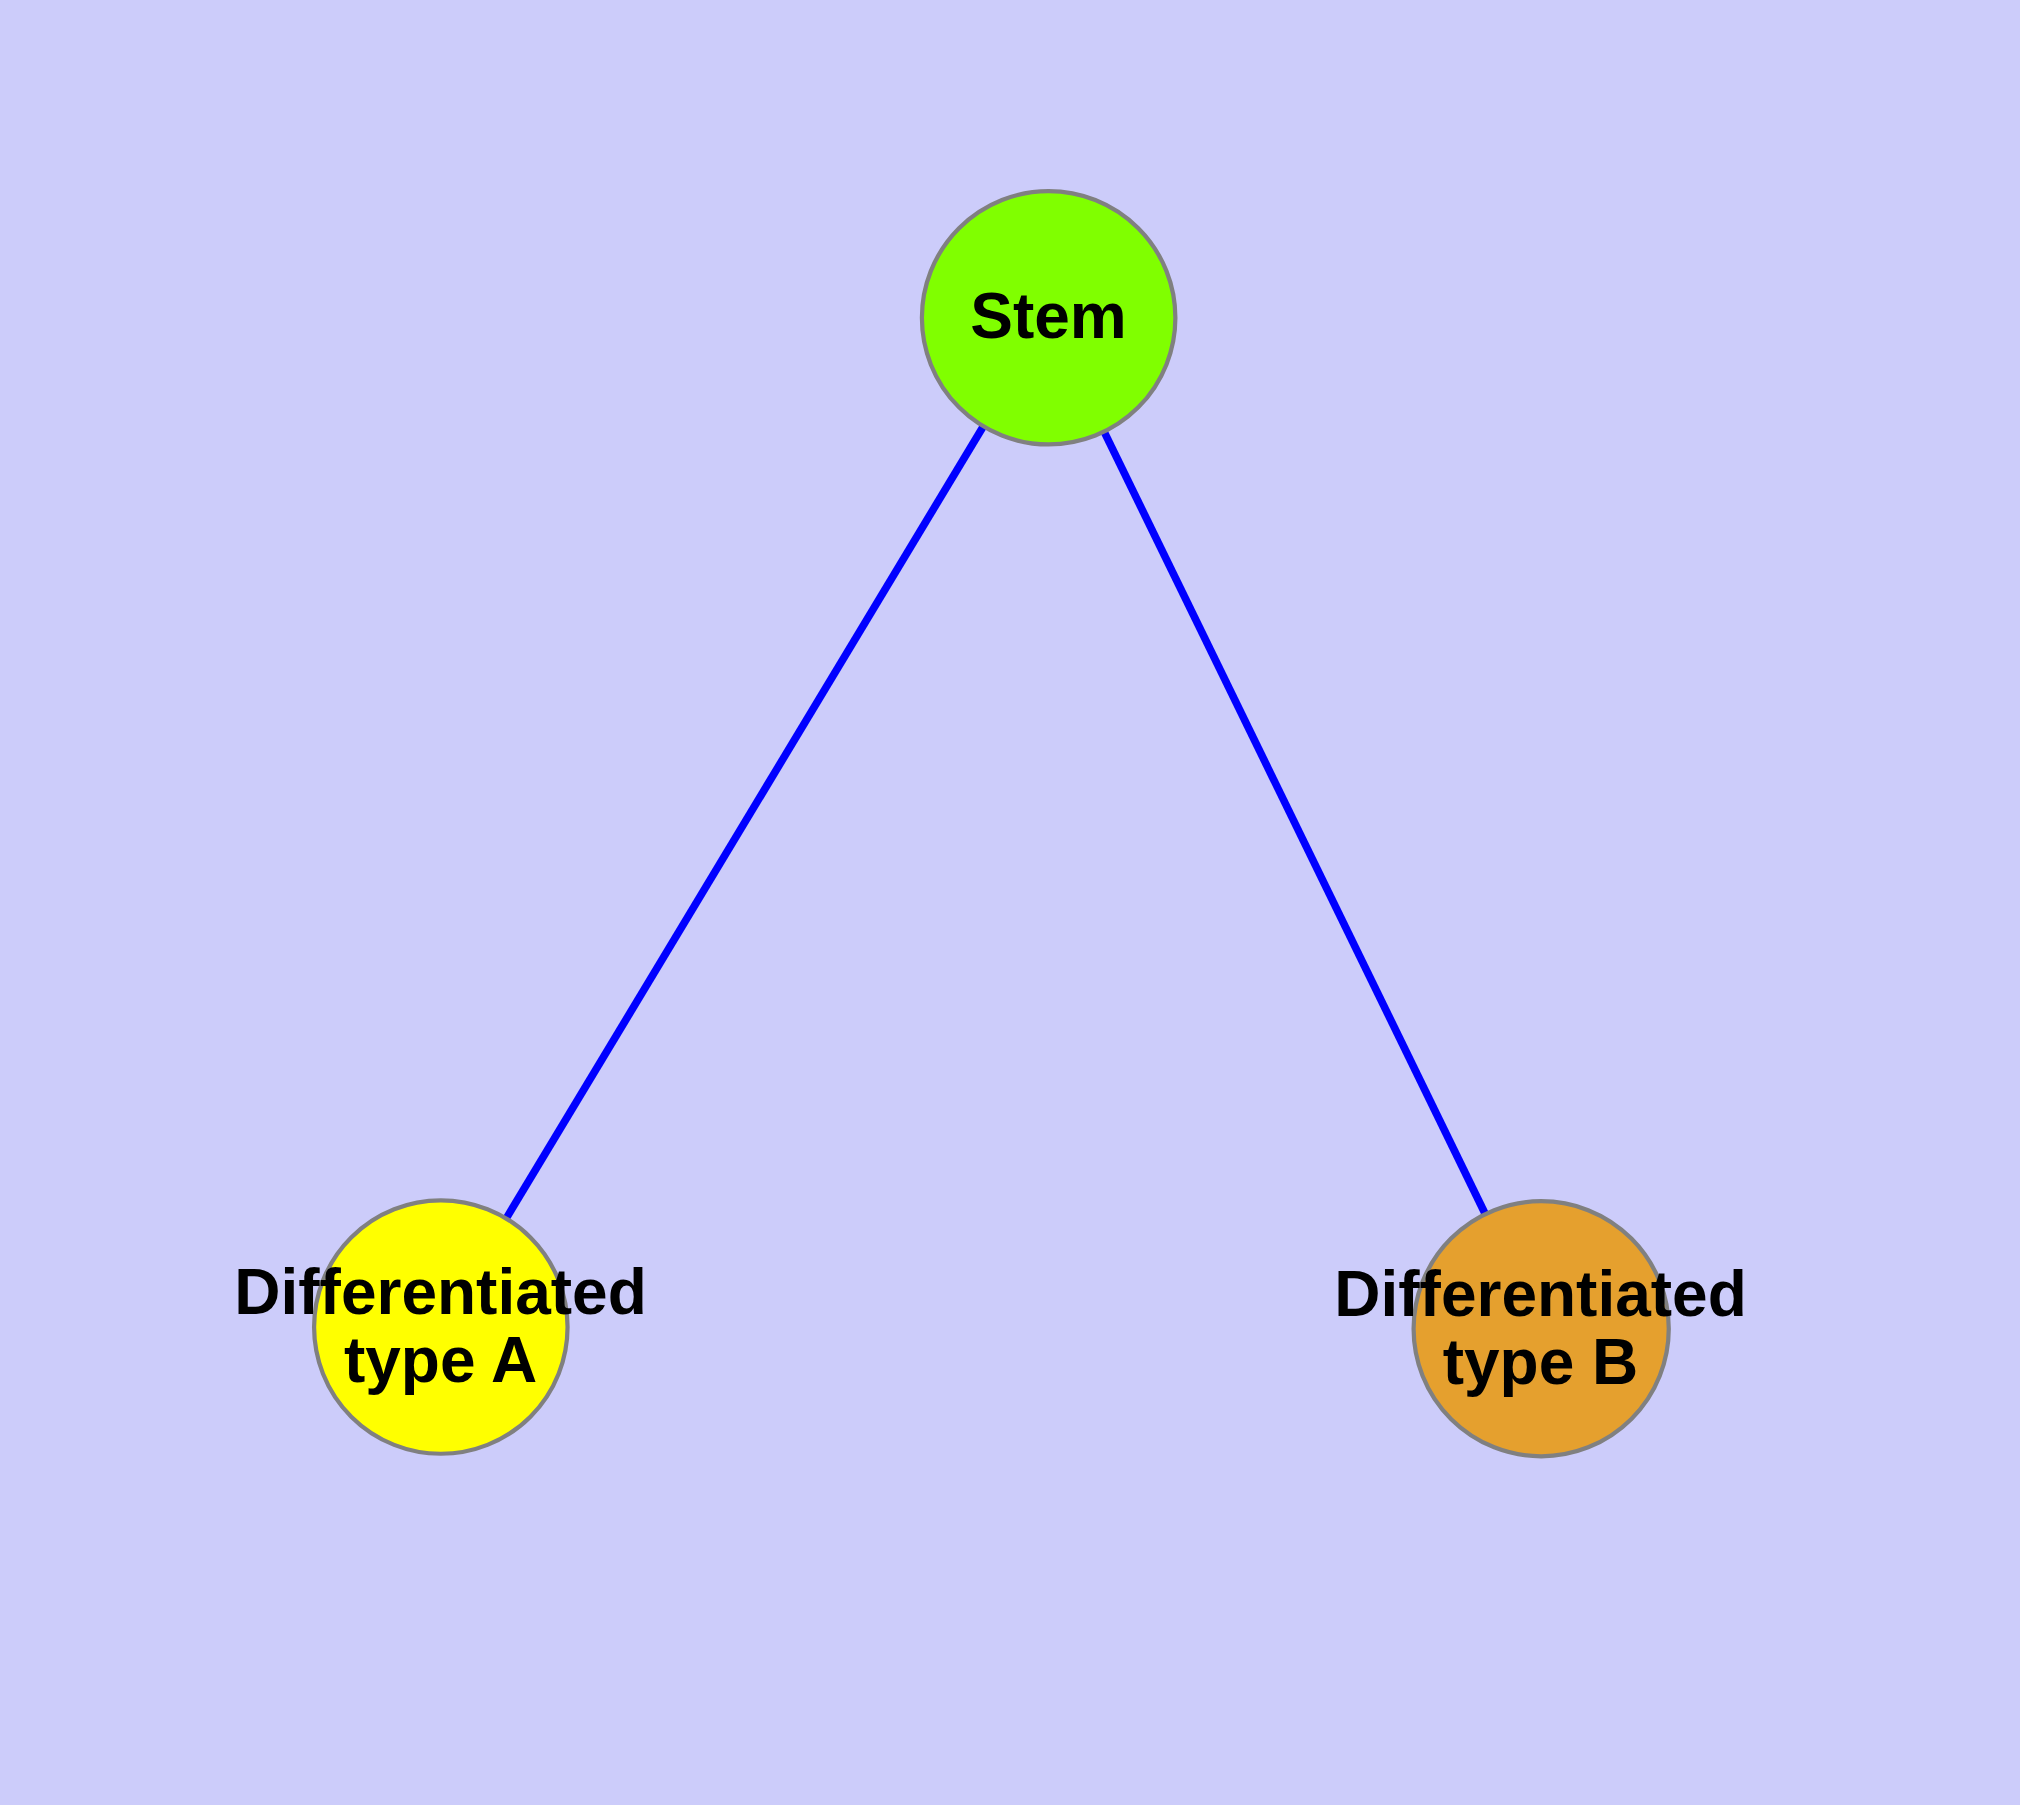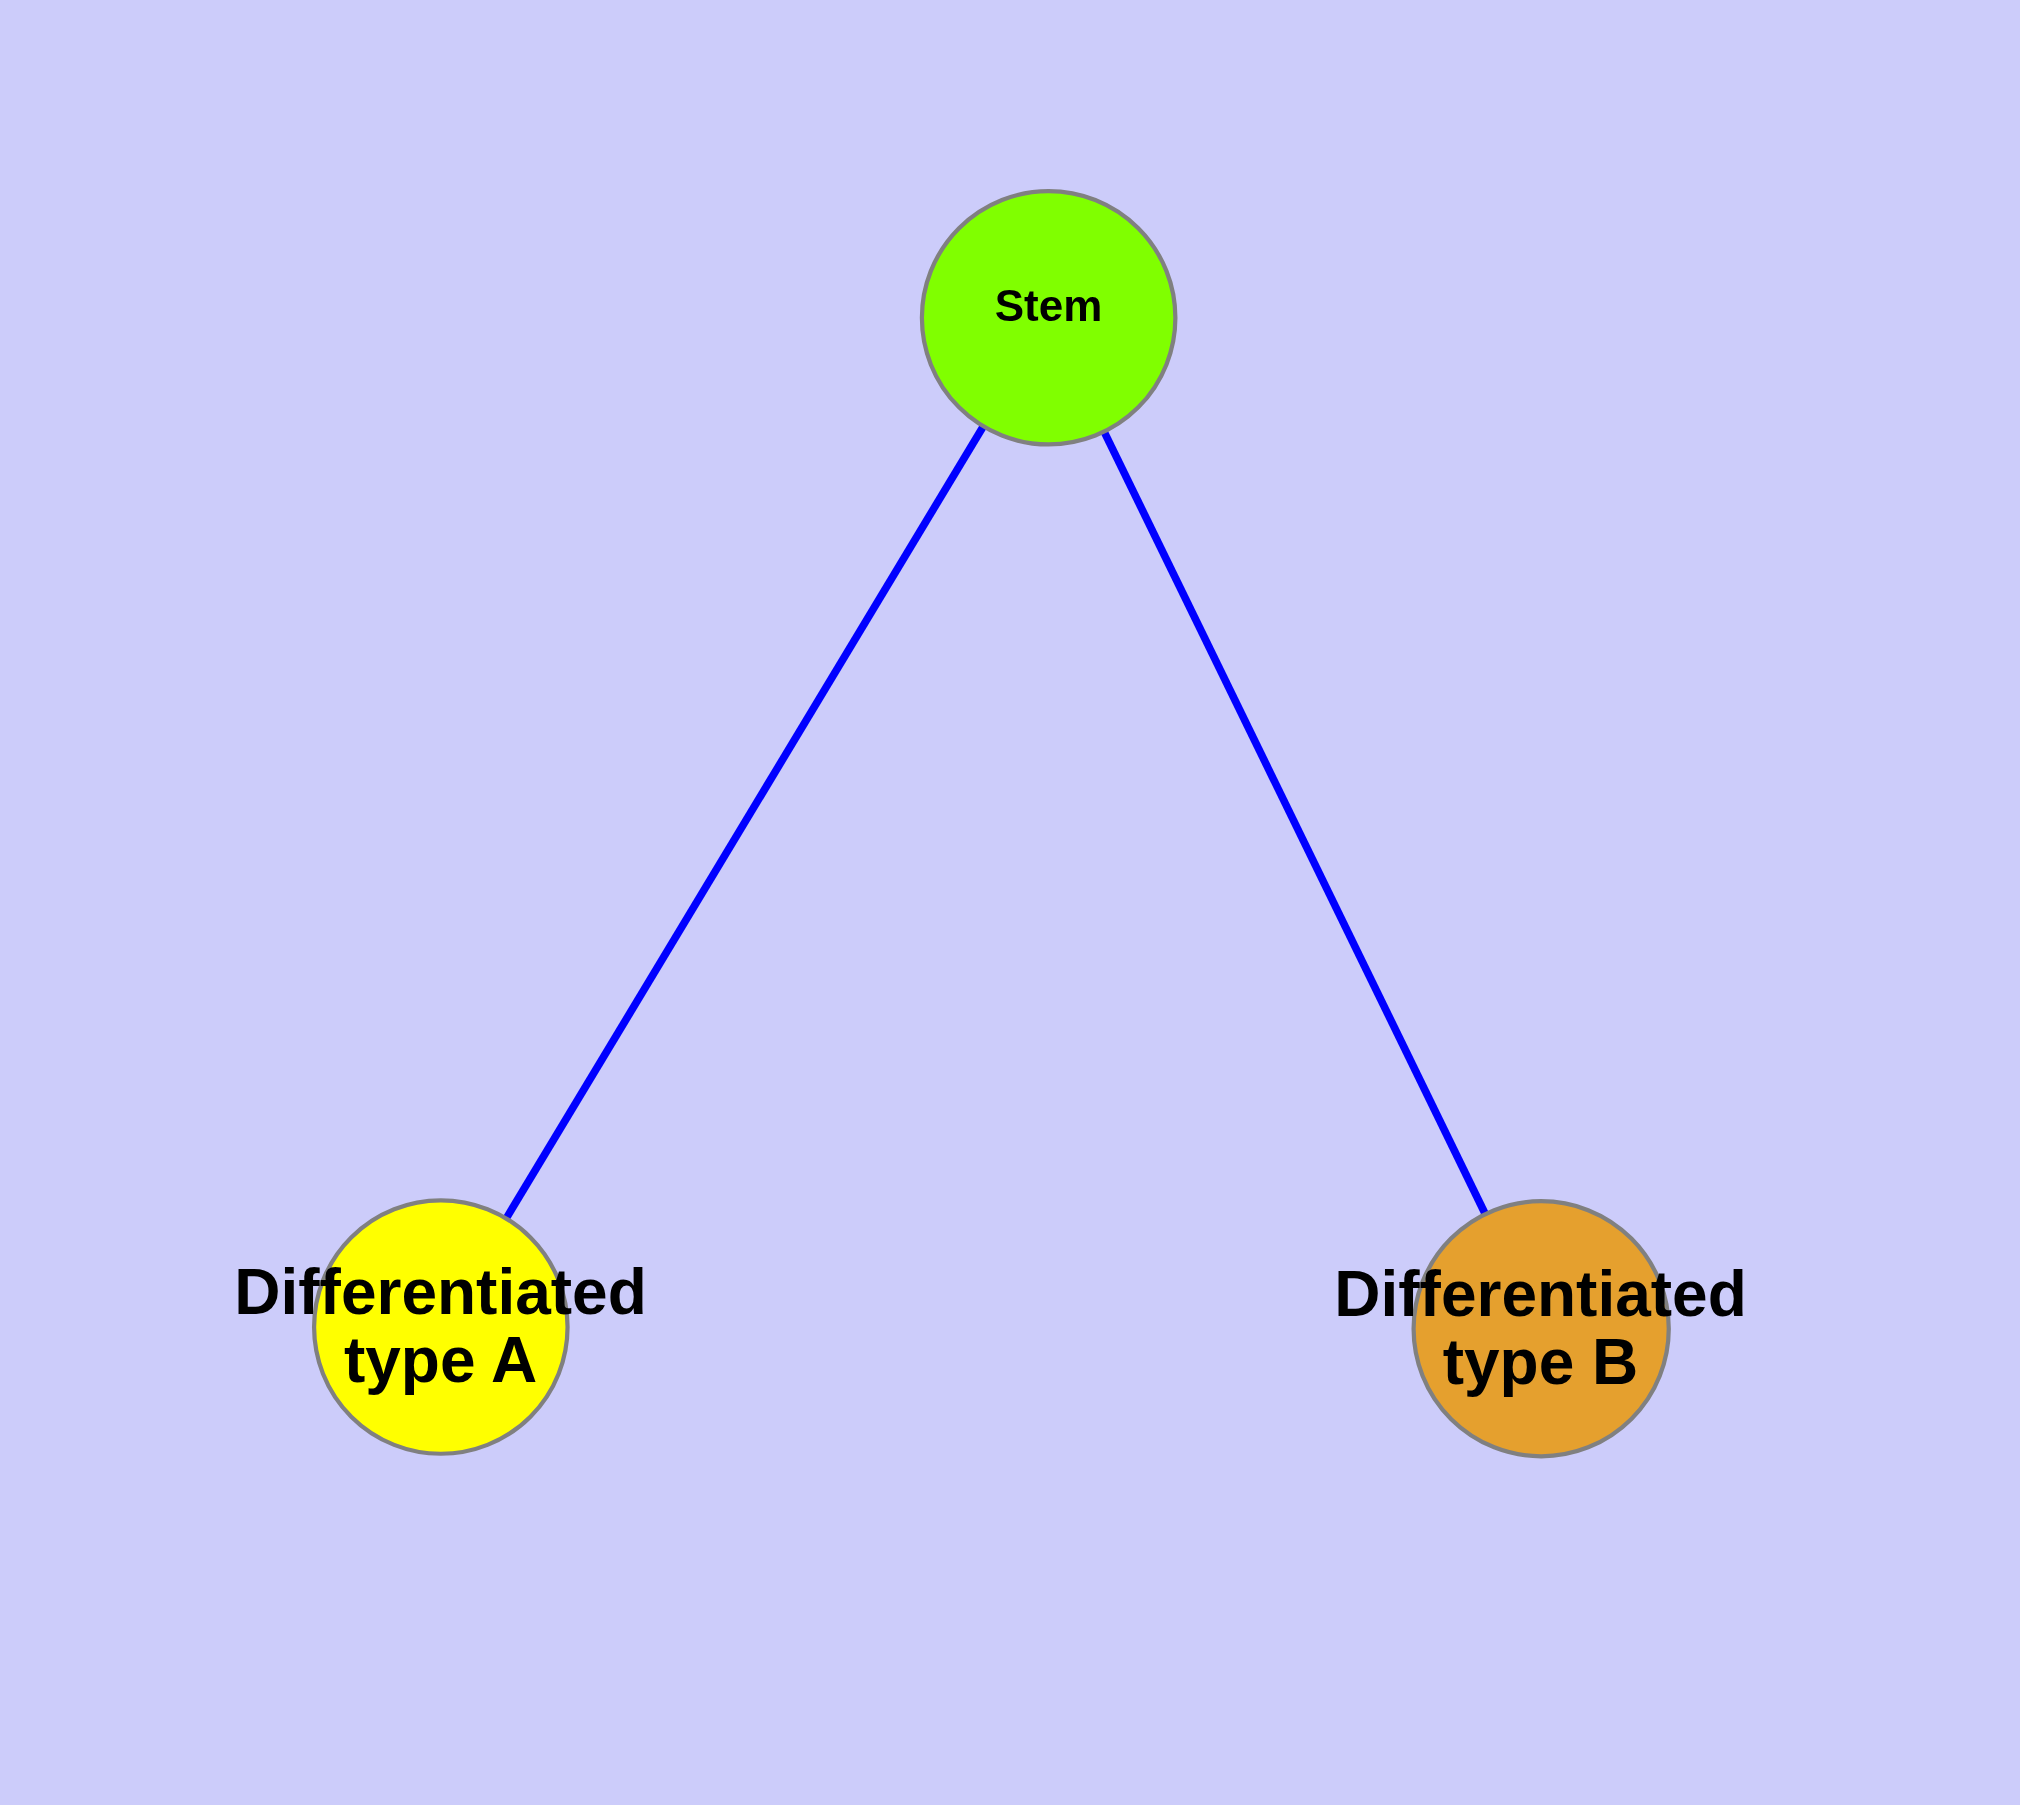--- a/index.html
+++ b/index.html
@@ -36,21 +36,21 @@
     position: absolute;
     text-align: center;
     font-weight: bold;
     color: #000000;
     line-height: 1.06;
     white-space: pre;
     pointer-events: none;
     font-family: "Liberation Sans", sans-serif;
   }
   .node-label.single {
-    font-size: 44px;
+    font-size: 64px;
   }
   .node-label.double {
     font-size: 64px;
   }
 </style>
 </head>
 <body>
 
 <div id="canvas">
   <div id="plot-area">

